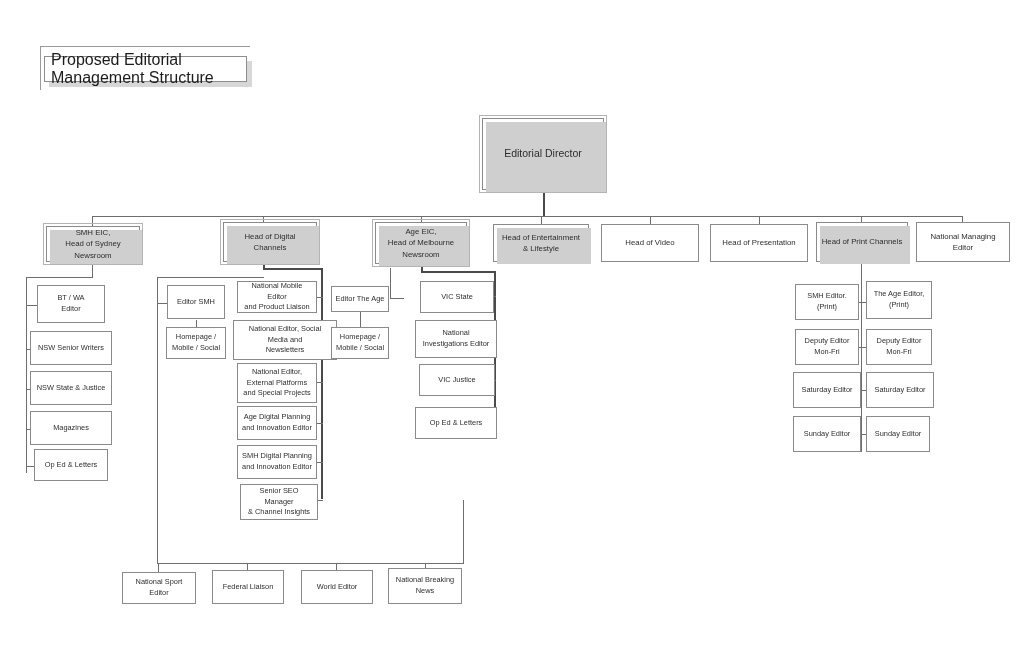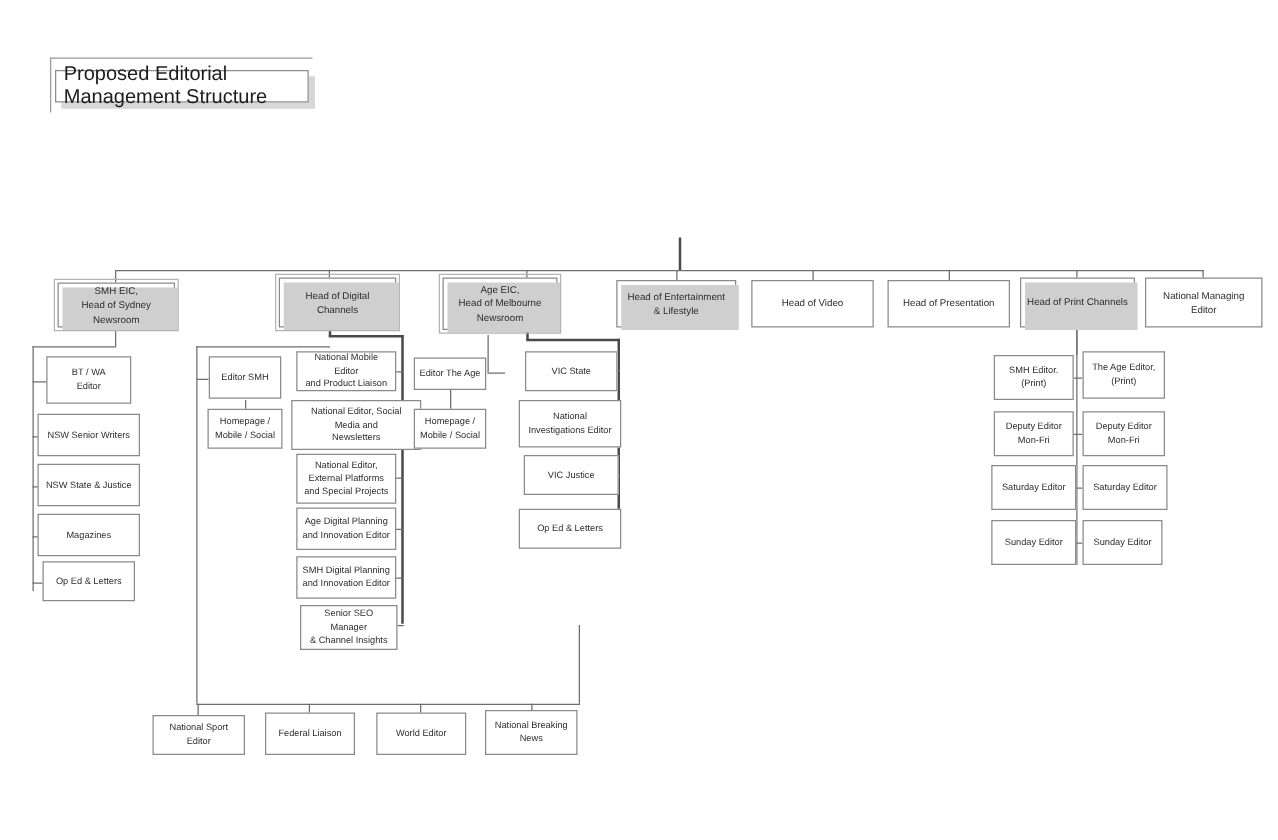--- a/index.html
+++ b/index.html
@@ -127,27 +127,28 @@
   <div class="ln h" style="left:92px; top:216px; width:871px; height:1px;"></div>
   <div class="ln v" style="left:92px;  top:216px; height:10px;"></div>
   <div class="ln v" style="left:263px; top:216px; height:10px;"></div>
   <div class="ln v" style="left:421px; top:216px; height:10px;"></div>
   <div class="ln v" style="left:541px; top:216px; height:10px;"></div>
   <div class="ln v" style="left:650px; top:216px; height:10px;"></div>
   <div class="ln v" style="left:759px; top:216px; height:10px;"></div>
   <div class="ln v" style="left:861px; top:216px; height:10px;"></div>
   <div class="ln v" style="left:962px; top:216px; height:10px;"></div>
 
+  <div class="node lvl0 shadow dbl" style="left:482px; top:118px; width:122px; height:72px;">Editorial Director</div>
 
   <div class="node lvl1 shadow dbl" style="left:46px; top:226px; width:94px; height:36px; white-space:pre-line;">SMH EIC,
 Head of Sydney Newsroom</div>
 
   <div class="node lvl1 shadow dbl" style="left:223px; top:222px; width:94px; height:40px; white-space:pre-line;">Head of Digital Channels</div>
 
-  <div class="node lvl1 shadow dbl" style="left:354px; top:222px; width:92px; height:42px; white-space:pre-line;text-align:center;">Age EIC,
+  <div class="node lvl1 shadow dbl" style="left:375px; top:222px; width:92px; height:42px; white-space:pre-line;text-align:center;">Age EIC,
 Head of Melbourne Newsroom</div>
 
   <div class="node lvl1 shadow" style="left:493px; top:224px; width:96px; height:38px; white-space:pre-line;">Head of Entertainment
 &amp; Lifestyle</div>
 
   <div class="node lvl1" style="left:601px; top:224px; width:98px; height:38px; white-space:pre-line;">Head of Video</div>
 
   <div class="node lvl1" style="left:710px; top:224px; width:98px; height:38px; white-space:pre-line;">Head of Presentation</div>
 
   <div class="node lvl1 shadow" style="left:816px; top:222px; width:92px; height:40px; white-space:pre-line;">Head of Print Channels</div>

